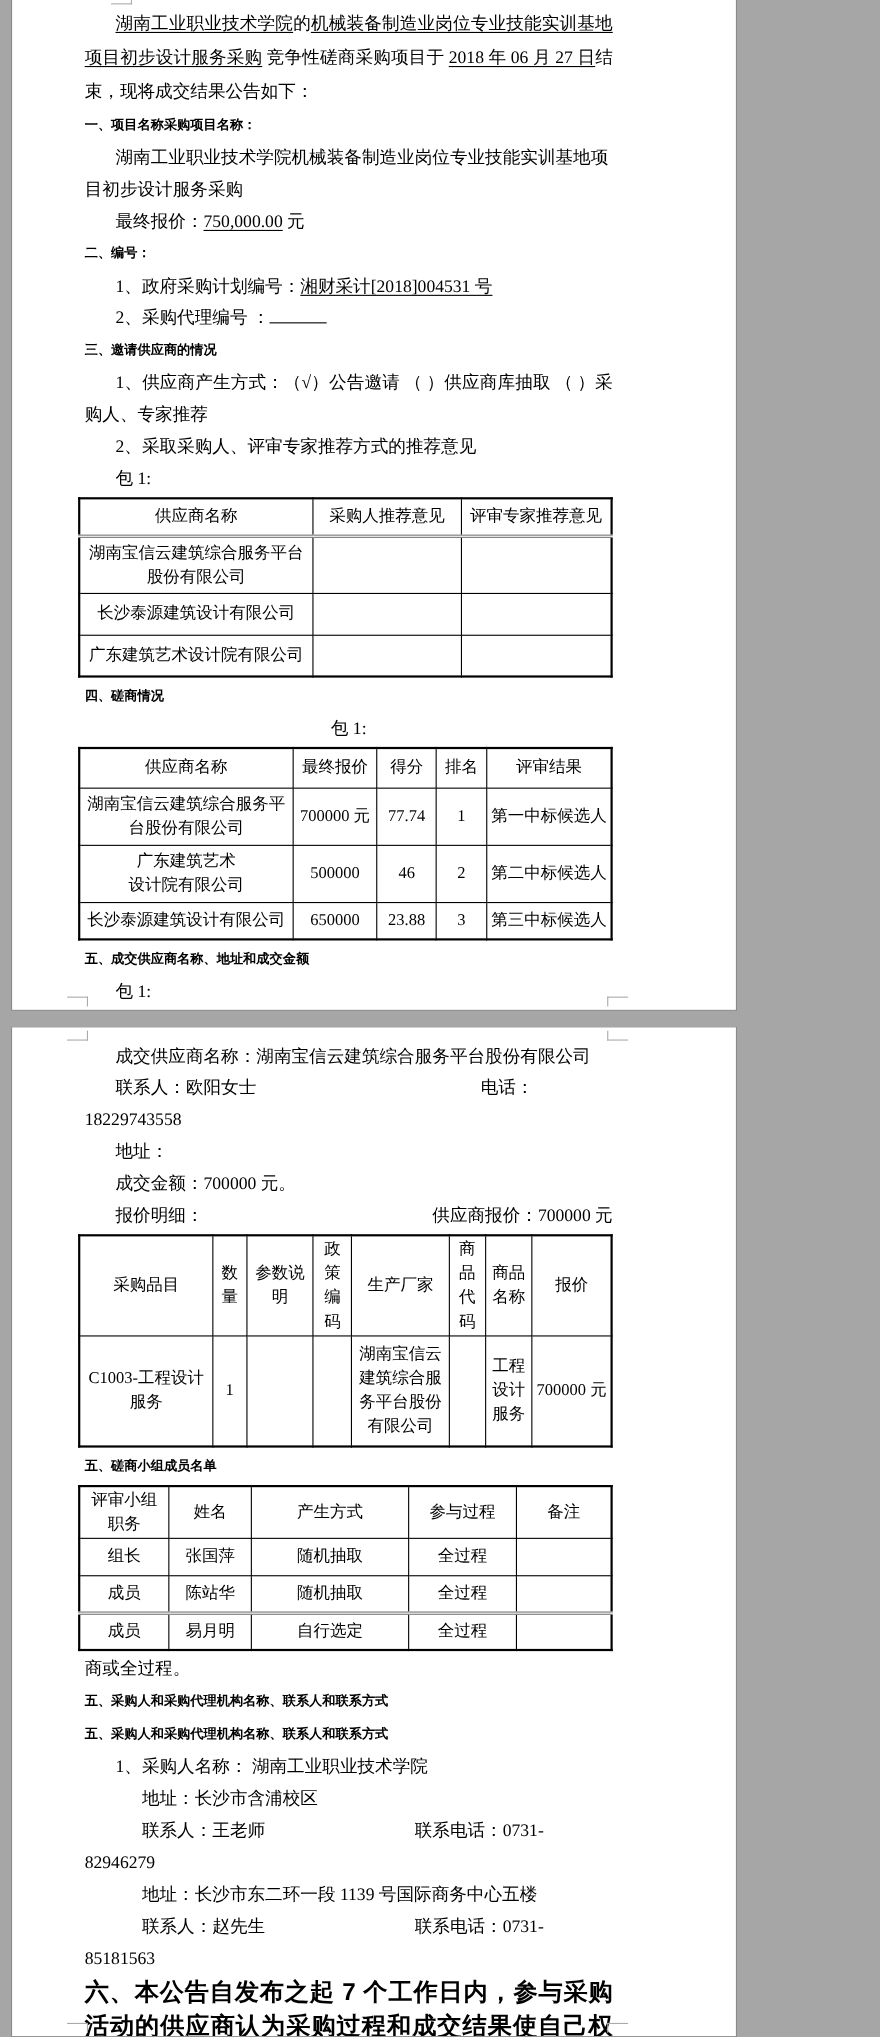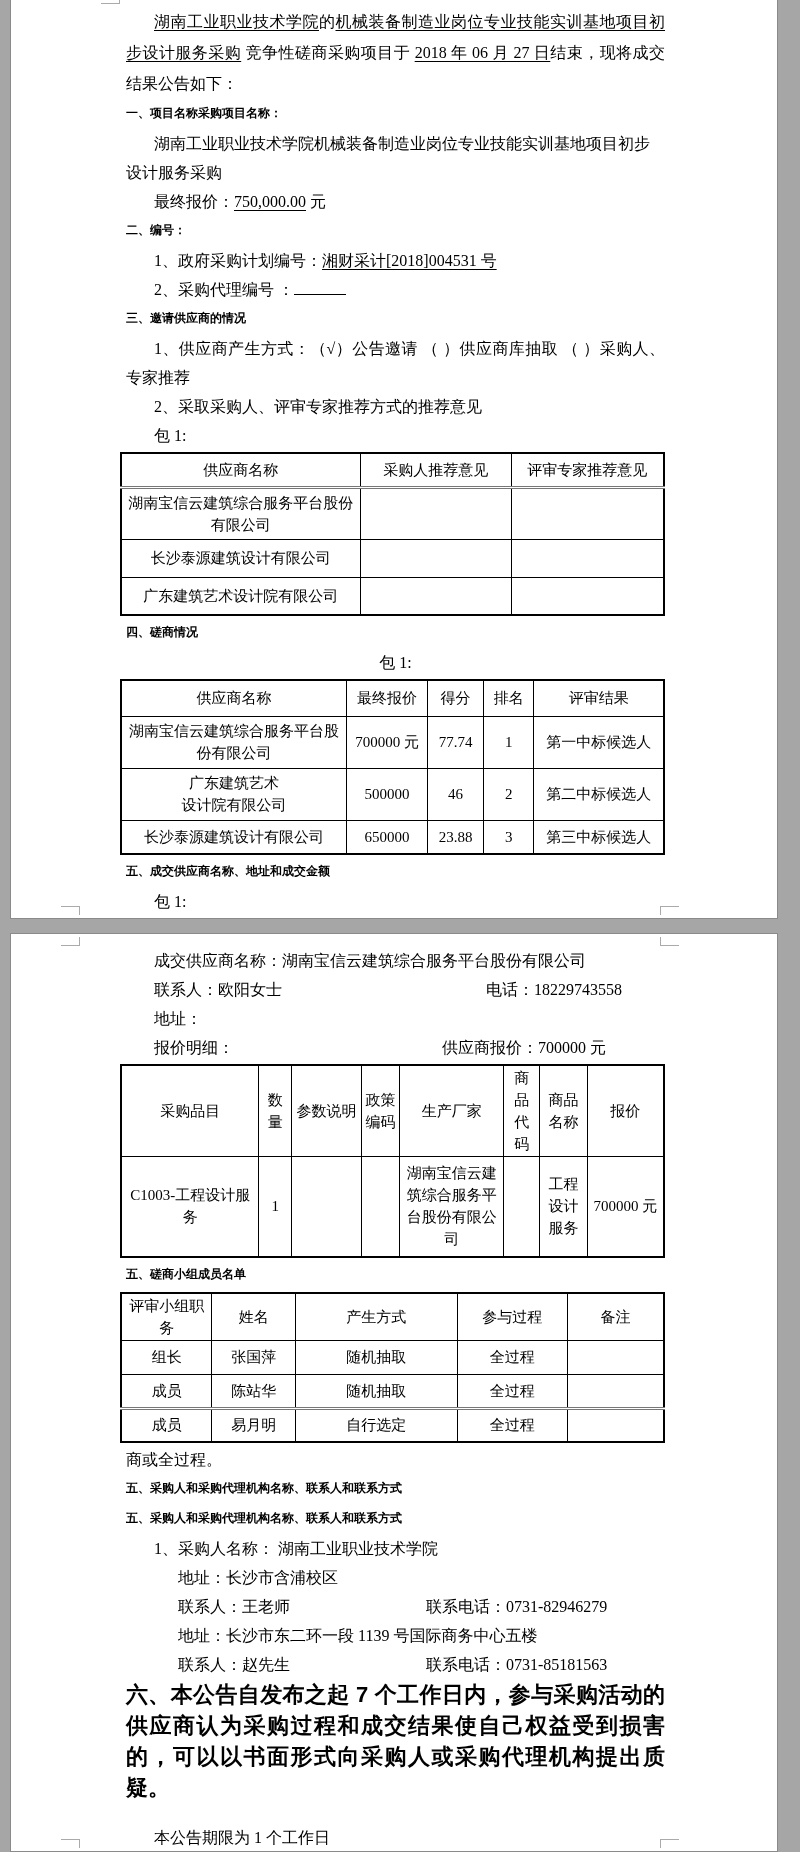--- a/index.html
+++ b/index.html
@@ -4,23 +4,23 @@
 <style>
   html,body{margin:0;padding:0;}
   body{
     width:800px;height:1852px;overflow:hidden;
     background:#a6a6a6;
     font-family:"Liberation Serif","DejaVu Serif",serif;
     color:#000;
   }
   .page{
     position:relative;box-sizing:border-box;
-    width:768px;margin-left:10px;background:#ffffff;
+    width:660px;margin-left:10px;background:#ffffff;
     border-left:1px solid #8a8a8a;border-right:1px solid #8a8a8a;
-    padding:0 112px 0 115px;overflow:hidden;
+    padding:0 112px 0 66px;overflow:hidden;
   }
   .page1{height:919px;padding-top:6px;border-bottom:1px solid #8a8a8a;}
   .page2{height:919px;margin-top:14px;padding-top:12px;
          border-top:1px solid #8a8a8a;border-bottom:1px solid #8a8a8a;}
   p{margin:0;font-size:16px;line-height:29px;}
   .intro{line-height:31px;text-align:justify;}
   .ind{text-indent:28px;}
   .ind3{text-indent:52px;}
   .h{font-family:Liberation Mono, monospace;
      font-weight:700;font-size:12px;line-height:30px;margin:0;}
@@ -156,20 +156,21 @@
     <span class="mk mk-br" style="right:98px;bottom:3px;"></span>
   </div>
 
   <div class="page page2">
     <span class="mk mk-tl" style="left:50px;top:3px;"></span>
     <span class="mk mk-tr" style="right:98px;top:3px;"></span>
 
     <p class="ind"><span>成交供应商名称：</span><span>湖南宝信云建筑综合服务平台股份有限公司</span></p>
     <p class="cols"><span class="c1 w360"><span>联系人：</span><span>欧阳女士</span></span><span>电话：</span><span>18229743558</span></p>
     <p class="ind">地址：</p>
+    <p class="ind"><span>成交金额：</span><span>700000 元。</span></p>
     <p class="cols"><span class="c1 w316">报价明细：</span><span>供应商报价：</span><span>700000 元</span></p>
 
     <table class="tbl t3">
       <colgroup>
           <col style="width:146px">
           <col style="width:34px">
           <col style="width:74px">
           <col style="width:40px">
           <col style="width:112px">
           <col style="width:37px">

